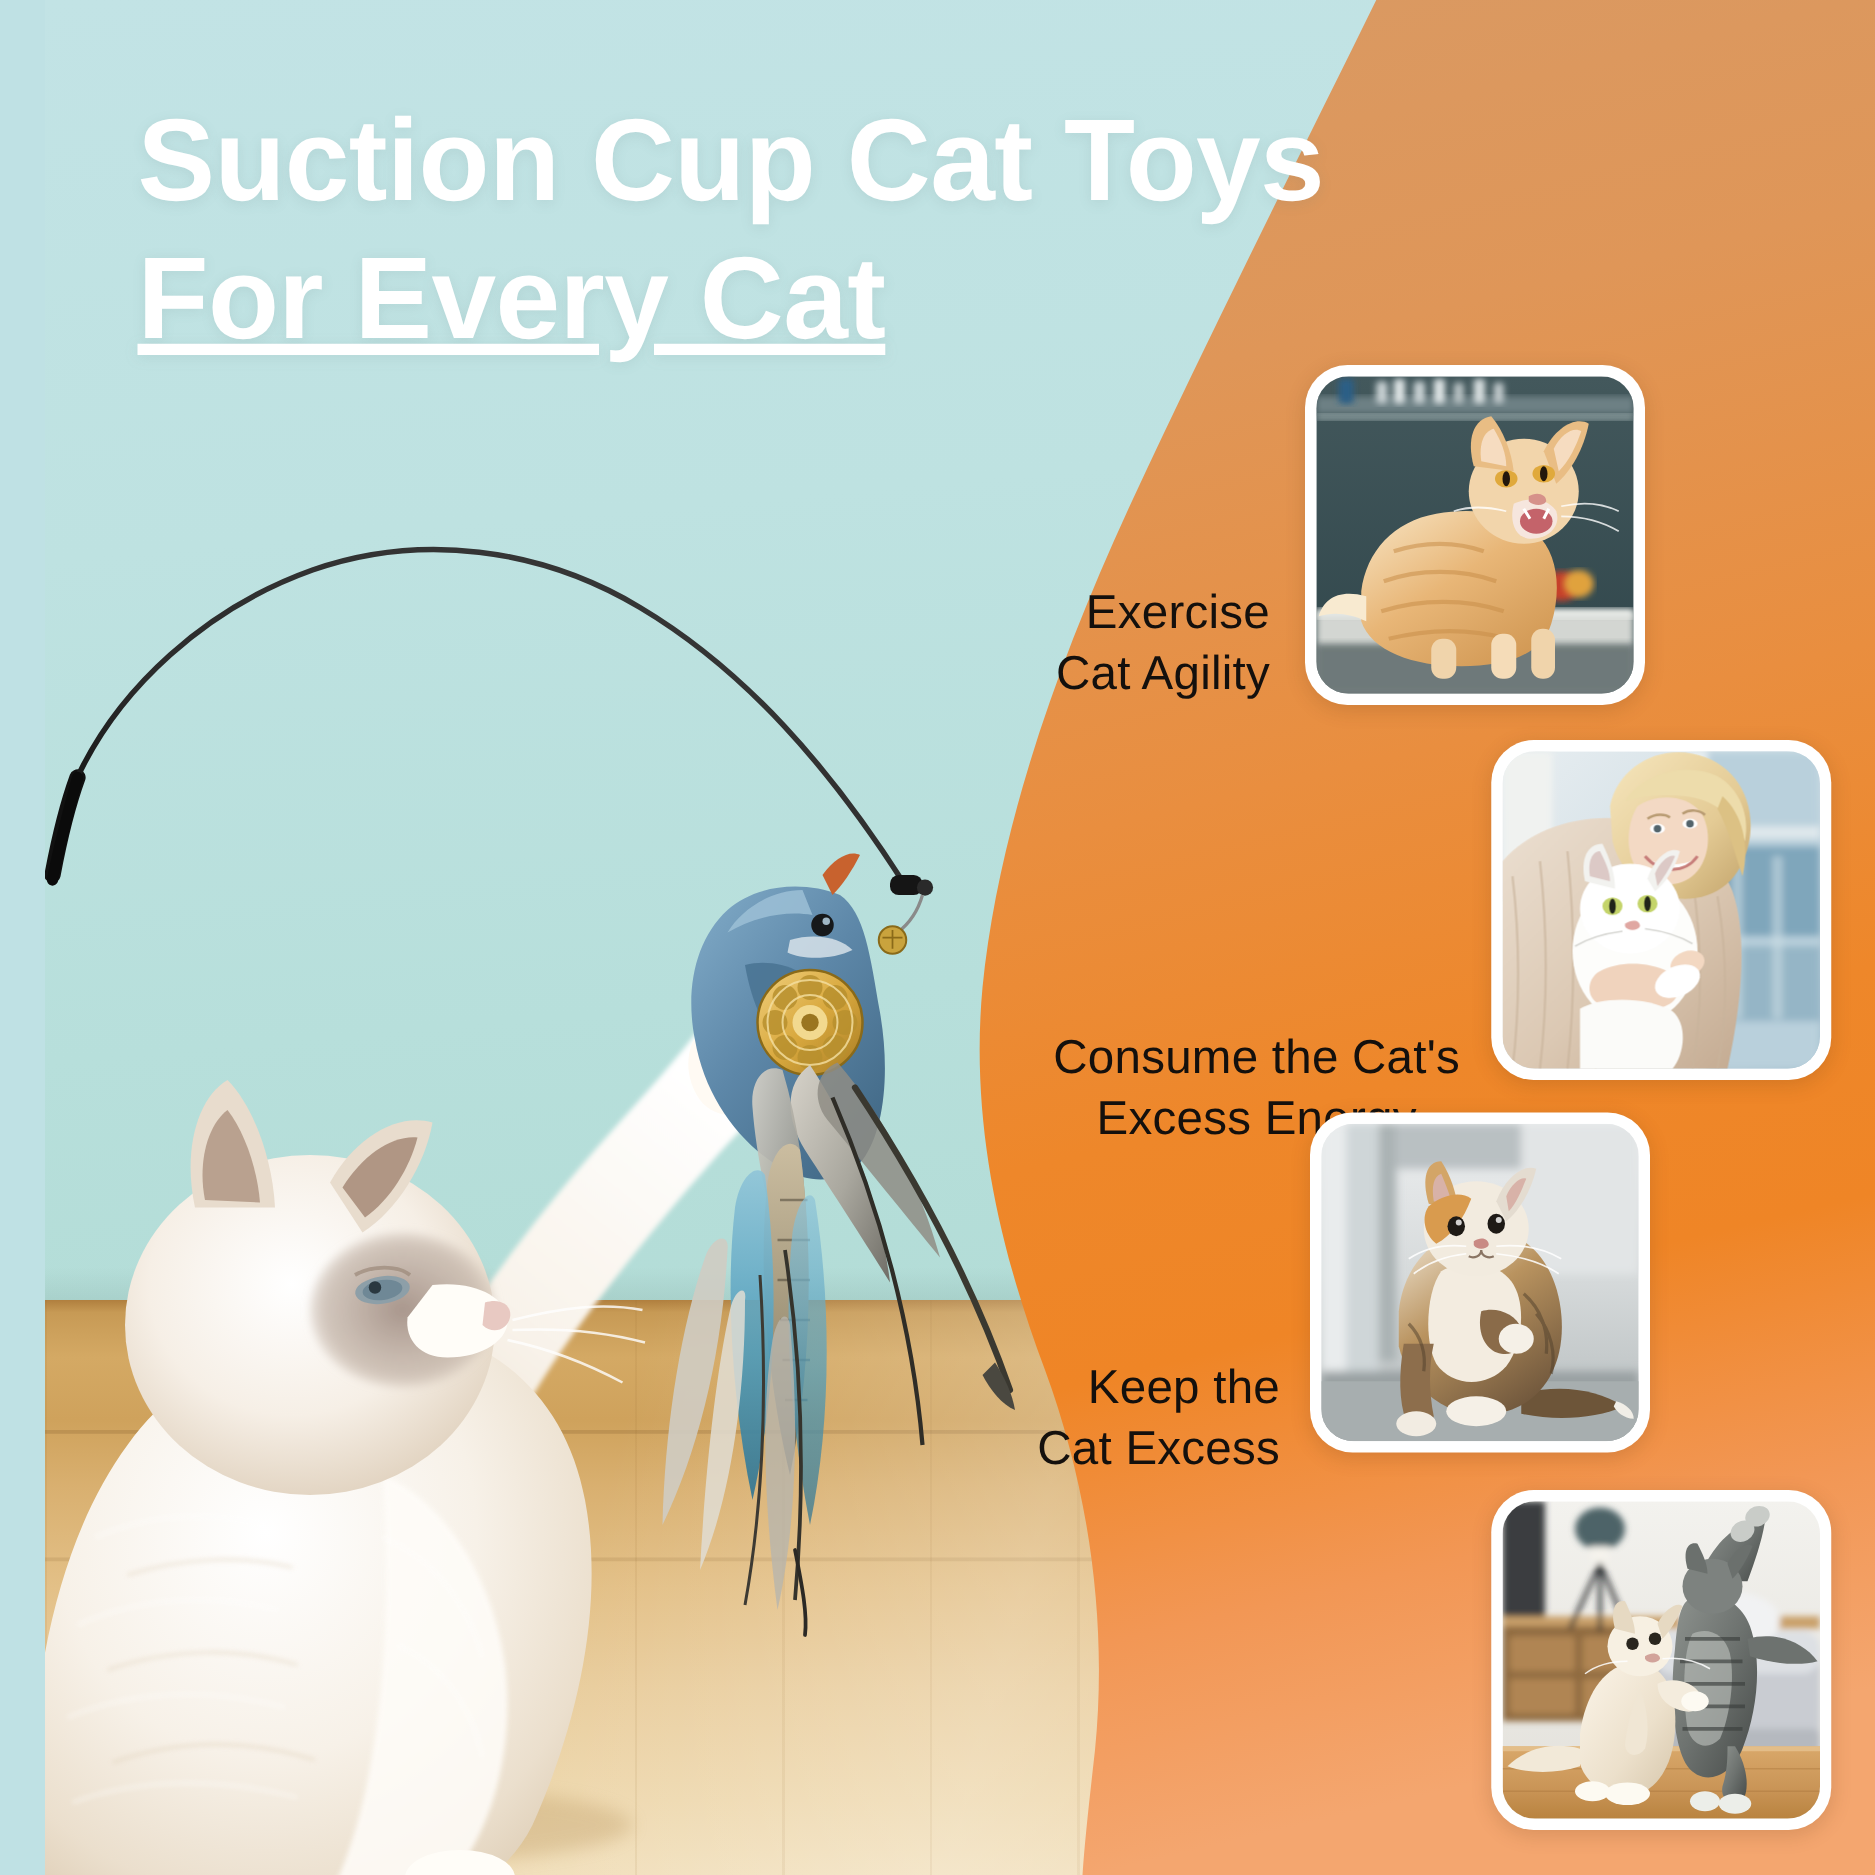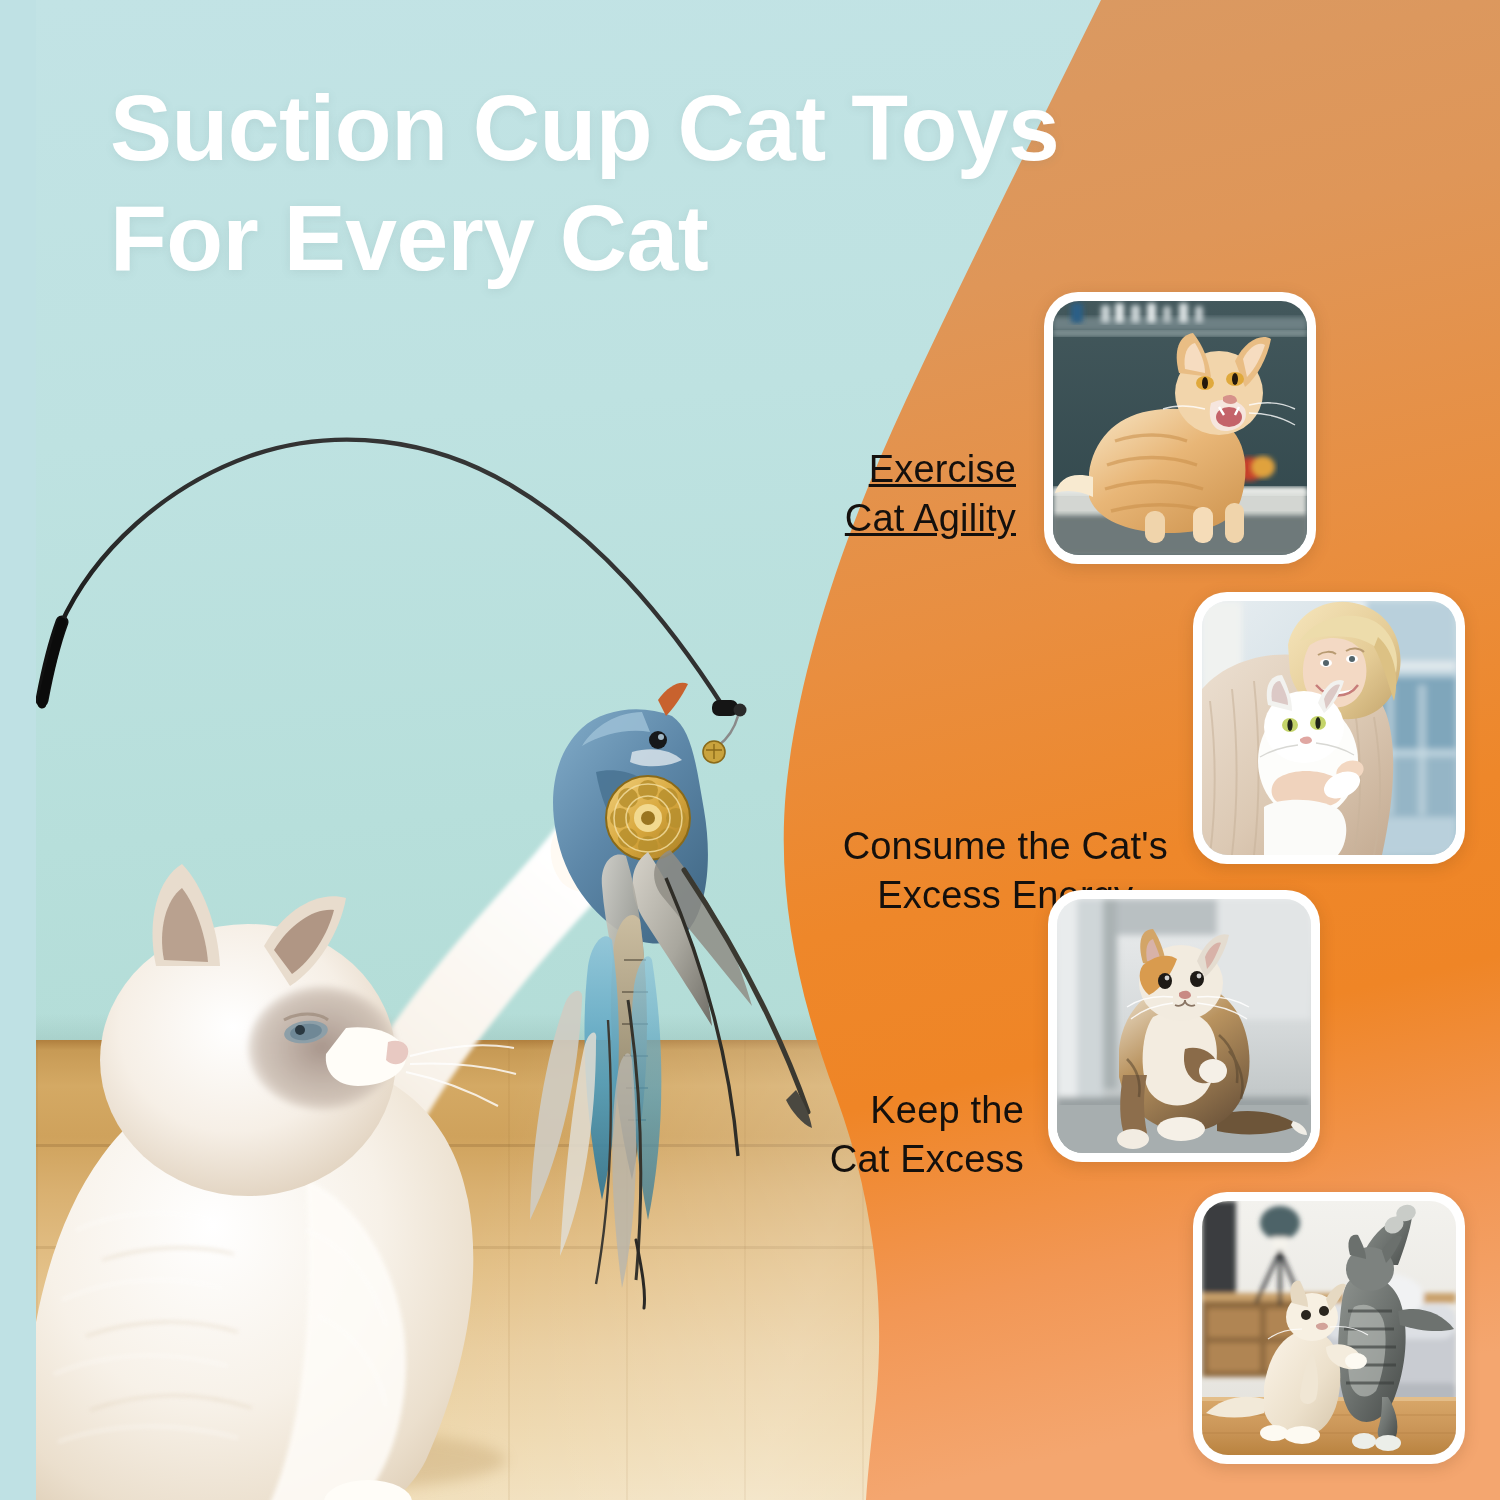--- a/index.html
+++ b/index.html
@@ -45,29 +45,29 @@
   
   .orange-panel{ position:absolute; left:0; top:0; width:1500px; height:1500px; }
 
   
   .headline{
     position:absolute; left:74px; top:74px; width:1180px;
     color:#ffffff;
     font-size:93px; line-height:1.18; font-weight:700; letter-spacing:-0.5px;
     text-shadow:0 2px 10px rgba(90,120,120,.13);
   }
-  .headline .l2{ display:block; }
+  .headline .l2{ display:block;text-decoration:underline; }
 
   
   .feat-label{
     position:absolute; text-align:right; color:#14100d;
     font-size:38px; line-height:1.30; font-weight:400; letter-spacing:.2px;
     white-space:pre-line;
   }
-  .fl-1{ right:520px; top:445px;text-decoration:underline; }
+  .fl-1{ right:520px; top:466px; }
   .fl-2{ right:368px; top:822px;text-align:center; }
   .fl-3{ right:512px; top:1086px; }
   .fl-4{ right:372px; top:1386px; }
 
   
   .photo-card{
     position:absolute; border-radius:34px;
     background:#ffffff; padding:9px;
     box-shadow:0 4px 16px rgba(90,50,15,.18);
     overflow:hidden;

